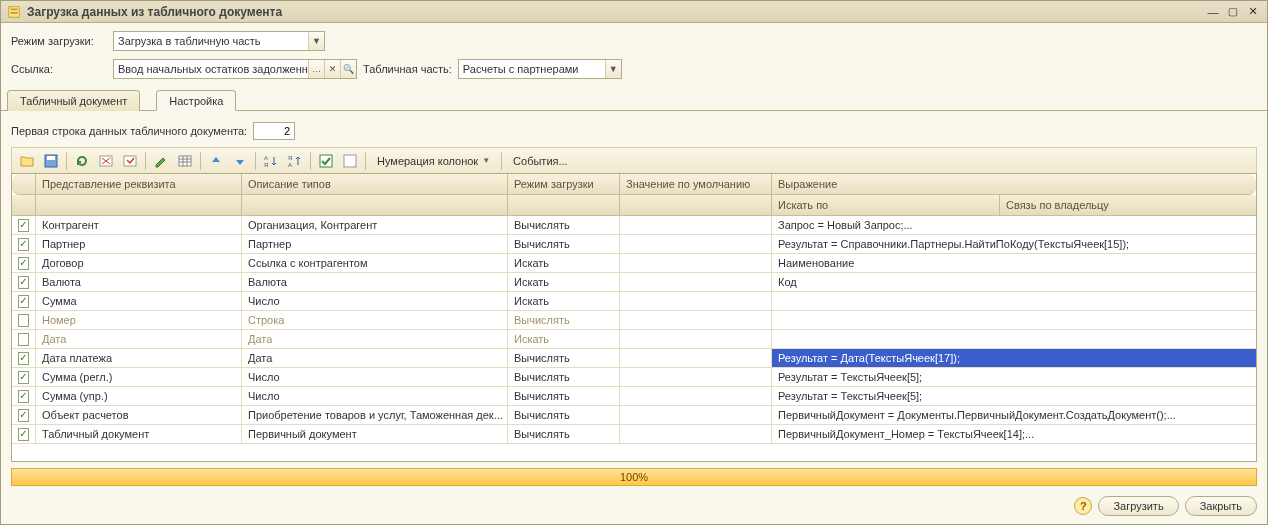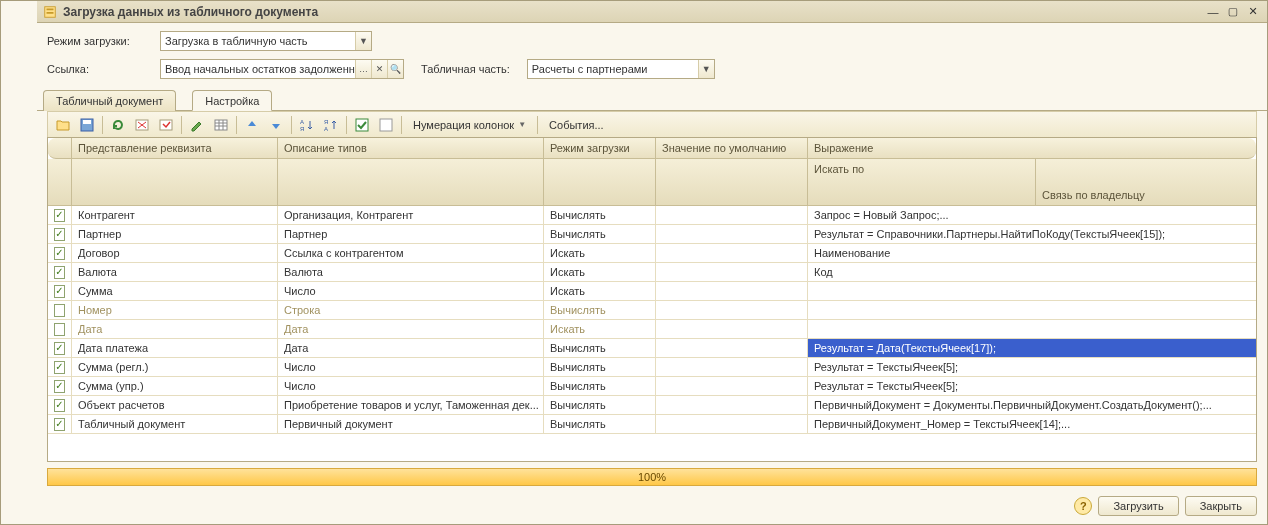--- a/index.html
+++ b/index.html
@@ -9,40 +9,40 @@
     font-size: 11px;
     background: #f5f0e1;
     color: #333;
     width: 1268px; height: 525px;
     overflow: hidden;
   }
   .window {
     width: 1268px; height: 525px;
     border: 1px solid #a69c7b;
     background: #faf7ed;
-    display: flex; flex-direction: column; padding-left: 36px;
+    display: flex; flex-direction: column;
   }
   .titlebar {
     height: 22px;
     background: linear-gradient(#e8e1c9, #ddd4b5);
     display: flex; align-items: center;
     padding: 0 6px;
     border-bottom: 1px solid #b5aa85;
     font-size: 12px;
   }
   .titlebar .icon { width: 14px; height: 14px; margin-right: 6px; }
   .titlebar .title { font-weight: bold; color: #444; flex: 1; }
   .titlebar .winbtns { display: flex; gap: 4px; }
   .titlebar .winbtn {
     width: 16px; height: 14px;
     display: flex; align-items: center; justify-content: center;
     cursor: pointer; font-size: 11px; color: #333;
   }
   .form-pad { padding: 6px 10px 4px 10px; }
-  .form-row { display: flex; align-items: center; height: 24px; gap: 17px; margin-bottom: 4px; }
+  .form-row { display: flex; align-items: center; height: 24px; gap: 6px; margin-bottom: 4px; }
   .lbl { color: #333; white-space: nowrap; }
   .combo {
     display: flex; align-items: center;
     background: #fff; border: 1px solid #b5aa85;
     height: 20px; position: relative;
   }
   .combo .text { padding: 0 4px; flex: 1; white-space: nowrap; overflow: hidden; }
   .combo .drop, .combo .mbtn {
     width: 16px; height: 18px;
     border-left: 1px solid #d6cca8;
@@ -102,21 +102,21 @@
     color: #5c543a; white-space: nowrap; overflow: hidden;
   }
   .gh:last-child { border-right: none; }
   .ghead2 {
     display: grid;
     grid-template-columns: 24px 206px 266px 112px 152px 228px 1fr;
     background: linear-gradient(#f5efd8,#e5dcbb);
     border-bottom: 1px solid #c8bd96;
   }
   .gh2 { padding: 4px 6px; border-right: 1px solid #c8bd96; color: #5c543a; }
-  .gh2:last-child { border-right: none; margin-top: 26px; }
+  .gh2:last-child { border-right: none; }
   .gbody { overflow: auto; }
   .grow {
     display: grid;
     grid-template-columns: 24px 206px 266px 112px 152px 228px 1fr;
     border-bottom: 1px solid #e6ddbf;
     height: 19px;
   }
   .gcell {
     padding: 2px 6px; border-right: 1px solid #e6ddbf;
     white-space: nowrap; overflow: hidden; text-overflow: ellipsis;
@@ -141,21 +141,21 @@
     color: #6a4a00; font-size: 11px;
     position: relative;
   }
   .bottombar {
     display: flex; justify-content: flex-end; align-items: center;
     gap: 6px; padding: 4px 10px 8px 10px;
   }
   .btn {
     padding: 3px 14px;
     background: linear-gradient(#fdfbf2,#efe8cf);
-    border: 1px solid #b5aa85; border-radius: 3px;
+    border: 1px solid #b5aa85; border-radius: 10px;
     cursor: pointer; color: #333;
   }
   .help {
     width: 18px; height: 18px; border-radius: 50%;
     border: 1px solid #caa93a; background: #ffeaa6;
     display: flex; align-items: center; justify-content: center;
     color: #8a6100; font-weight: bold; cursor: pointer;
   }
   svg { display: block; }
 </style>
@@ -190,32 +190,38 @@
     </div>
     <div class="form-row">
       <span class="lbl" style="width:96px">Ссылка:</span>
       <div class="combo" style="width:244px">
         <span class="text">Ввод начальных остатков задолженно</span>
         <span class="mbtn">…</span>
         <span class="mbtn">✕</span>
         <span class="mbtn">🔍</span>
       </div>
       <span class="lbl">Табличная часть:</span>
-      <div class="combo" style="width:188px">
+      <div class="combo" style="width:164px">
         <span class="text">Расчеты с партнерами</span>
         <span class="drop">▼</span>
       </div>
     </div>
   </div>
 
   <div class="tabs">
     <div class="tab">Табличный документ</div>
     <div class="tab active">Настройка</div>
   </div>
 
+  <div class="tab-content" style="padding-bottom:0;">
+    <div class="form-row">
+      <span class="lbl">Первая строка данных табличного документа:</span>
+      <input class="numinput" value="2" style="">
+    </div>
+  </div>
 
   <div class="toolbar" style="margin:0 10px; border:1px solid #d6cca8; border-bottom:none; background:linear-gradient(#faf6e8,#f0e9cd);">
     <span class="tbtn">
         <svg width="16" height="16" viewBox="0 0 16 16">
           <path d="M2 4h4l1 1h7v8H2z" fill="#ffe08a" stroke="#c79a2a"></path>
         </svg>
       </span>
     <span class="tbtn">
         <svg width="16" height="16" viewBox="0 0 16 16">
           <rect x="2" y="2" width="12" height="12" fill="#7aa6d6" stroke="#3a5fa6"></rect>

